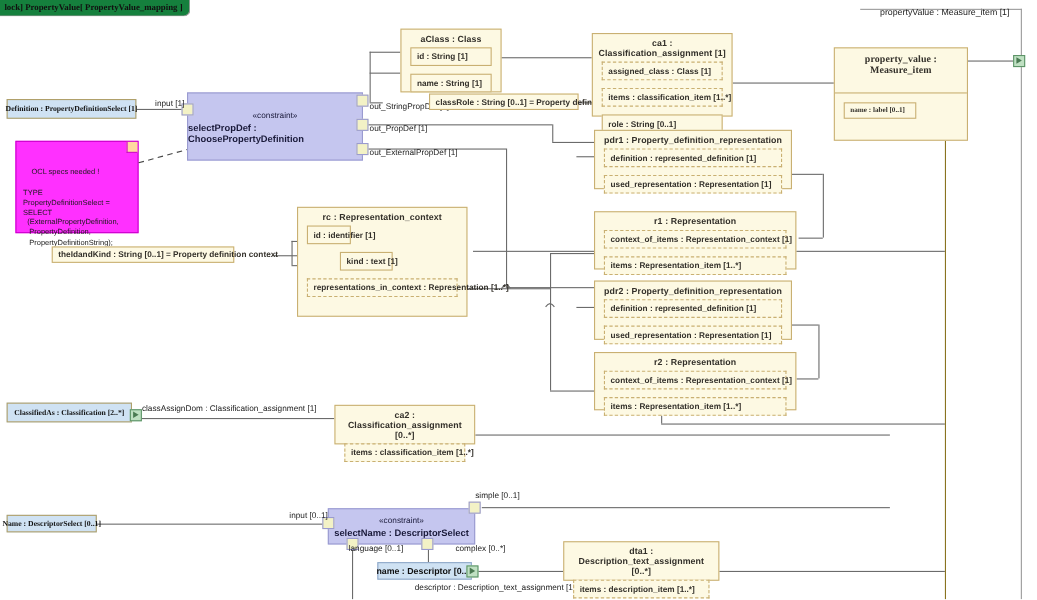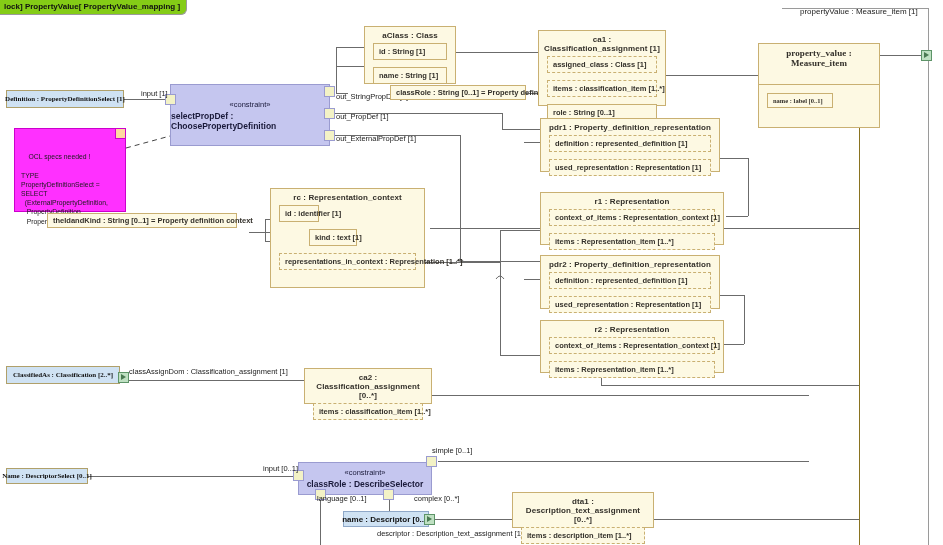--- a/index.html
+++ b/index.html
@@ -2,22 +2,22 @@
 <html><head>
 <meta charset="utf-8">
 <style>
   html,body{margin:0;padding:0;background:#ffffff;}
   body{font-family:"Liberation Sans",sans-serif;}
   #canvas{position:relative;width:943px;height:545px;overflow:hidden;background:#fff;}
 
   
   .tab{position:absolute;left:0;top:0;height:14px;padding:0 6px 0 4px;
        border:1px solid #9a9a9a;border-top:none;border-left:none;
-       border-radius:0 0 6px 0;background:#84cc16;color:#111;
-       font-family:Liberation Sans, sans-serif;font-size:8px;font-weight:bold;
+       border-radius:0 0 6px 0;background:#15803d;color:#111;
+       font-family:Liberation Serif, serif;font-size:8px;font-weight:bold;
        line-height:14px;white-space:nowrap;}
 
   
   .box{position:absolute;box-sizing:border-box;}
   .cls{background:#fdf9e3;border:1px solid #c9b072;}
   .cls .hdr{text-align:center;font-size:8px;font-weight:bold;color:#33302a;
             padding:4px 4px 3px;letter-spacing:.1px;}
   .attr{box-sizing:border-box;margin:0 8px 7px 8px;padding:3px 5px;
         font-size:7.5px;font-weight:bold;color:#33302a;background:#fdf9e3;
         border:1px dashed #c9b072;white-space:nowrap;}
@@ -230,37 +230,37 @@
     <div class="attr">items : Representation_item [1..*]</div>
   </div>
 
   <div class="box cls" style="left:270px;top:188px;width:155px;height:100px;">
     <div class="hdr">rc : Representation_context</div>
     <div class="attr solid" style="width:40px;">id : identifier [1]</div>
     <div class="attr solid" style="width:48px;margin-left:38px;">kind : text [1]</div>
     <div class="attr">representations_in_context : Representation [1..*]</div>
   </div>
 
-  <div class="box note-yellow" style="left:47px;top:213px;width:190px;height:15px;">theIdandKind : String [0..1] = Property definition context</div>
+  <div class="box note-yellow" style="left:47px;top:224px;width:166px;height:15px;">theIdandKind : String [0..1] = Property definition context</div>
 
   <div class="box blue-box" style="left:6px;top:366px;width:114px;height:18px;">ClassifiedAs : Classification [2..*]</div>
   <div class="port green" style="left:118px;top:372px;"></div>
   <div class="arrowhead" style="left:121px;top:374px;"></div>
   <div class="lbl" style="left:129px;top:367px;">classAssignDom : Classification_assignment [1]</div>
 
   <div class="box cls" style="left:304px;top:368px;width:128px;height:36px;">
     <div class="hdr">ca2 : Classification_assignment [0..*]</div>
     <div class="attr">items : classification_item [1..*]</div>
   </div>
 
   <div class="box blue-box" style="left:6px;top:468px;width:82px;height:16px;">Name : DescriptorSelect [0..1]</div>
 
   <div class="box constraint" style="left:298px;top:462px;width:134px;height:33px;">
     <div class="stereo">«constraint»</div>
-    <div class="cname">classRole : DescribeSelector</div>
+    <div class="cname">selectName : DescriptorSelect</div>
   </div>
   <div class="port" style="left:293px;top:470px;"></div>
   <div class="port" style="left:426px;top:456px;"></div>
   <div class="port" style="left:315px;top:489px;"></div>
   <div class="port" style="left:383px;top:489px;"></div>
 
   <div class="lbl" style="left:263px;top:464px;">input [0..1]</div>
   <div class="lbl" style="left:432px;top:446px;">simple [0..1]</div>
   <div class="lbl" style="left:317px;top:494px;">language [0..1]</div>
   <div class="lbl" style="left:381px;top:494px;padding-left:33px;">complex [0..*]</div>

